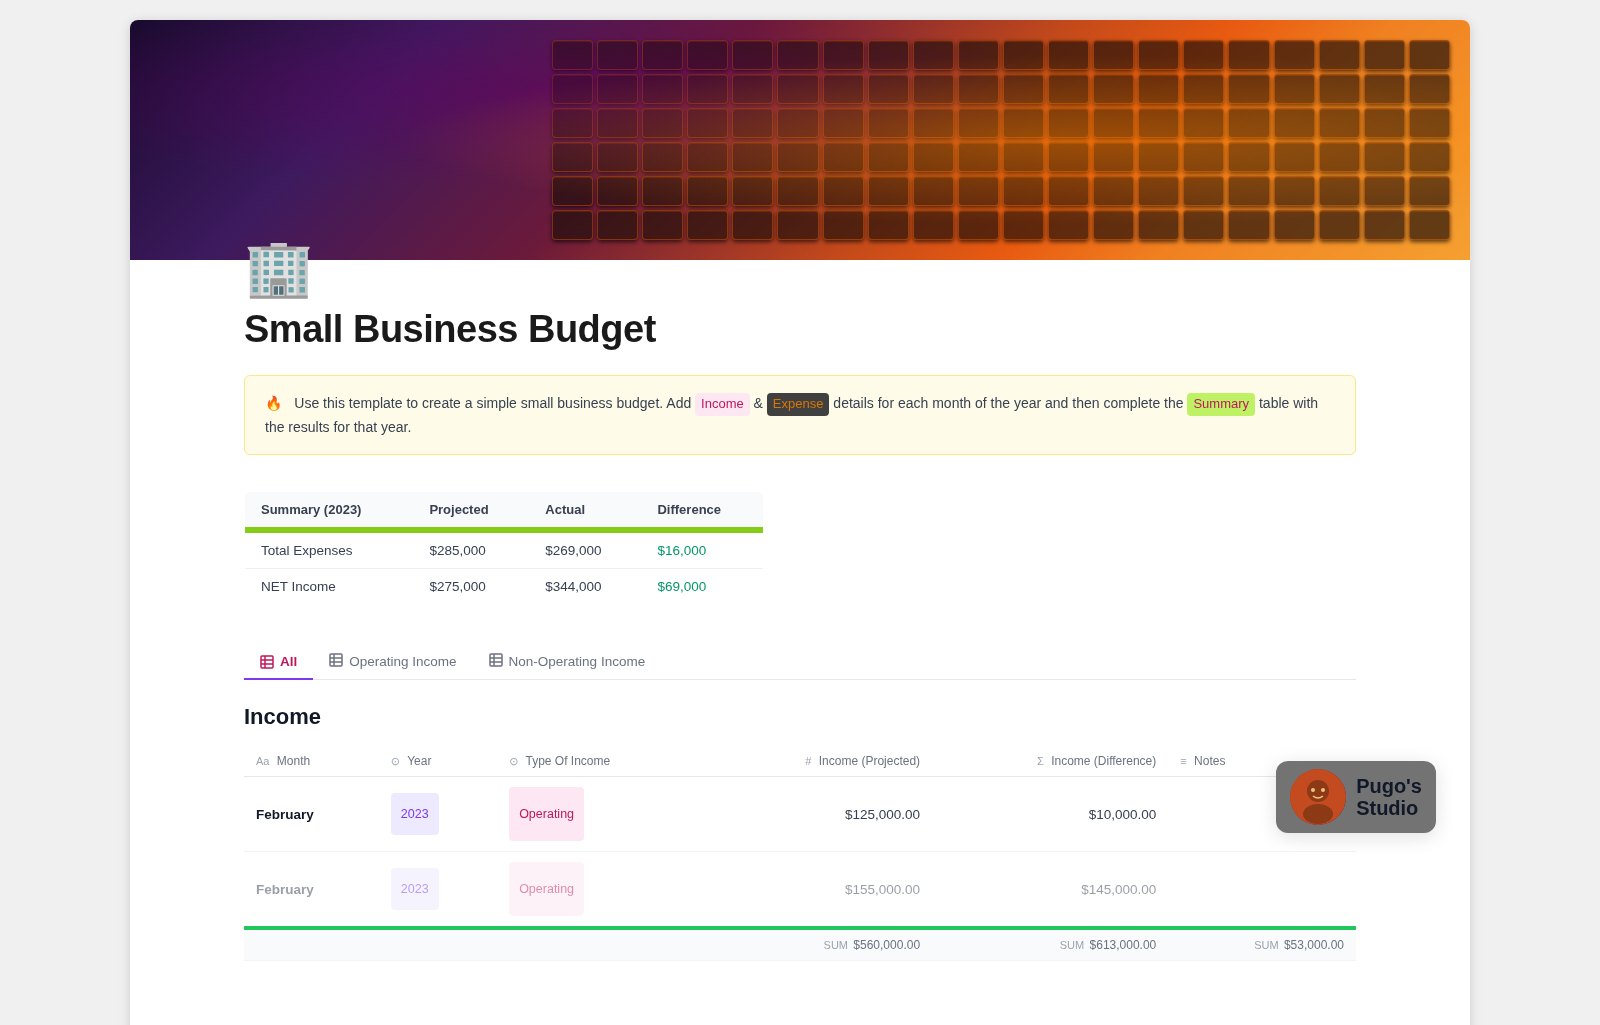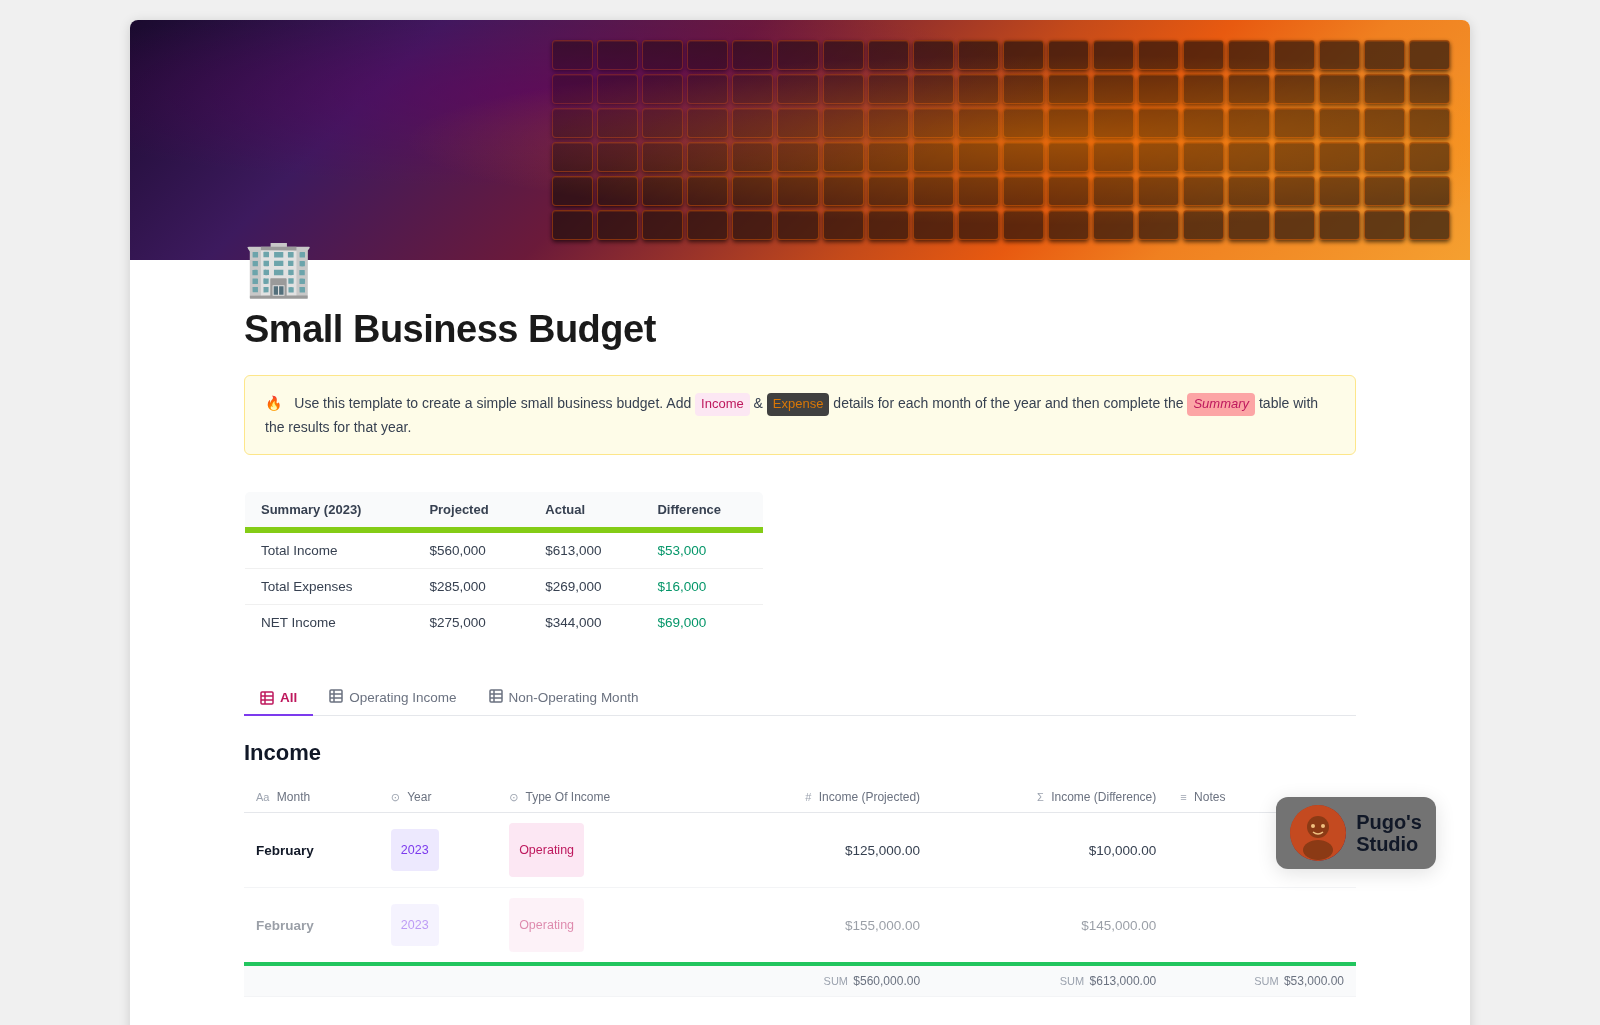--- a/index.html
+++ b/index.html
@@ -85,21 +85,21 @@
     .info-box .fire { margin-right: 8px; }
     .inline-badge {
       display: inline-block;
       padding: 1px 6px;
       border-radius: 4px;
       font-size: 13px;
       font-weight: 500;
     }
     .badge-income { background: #fce7f3; color: #be185d; }
     .badge-expense { background: #404040; color: #d97706; }
-    .badge-summary { background: #fca5a5; color: #be185d; font-style: italic; }
+    .badge-summary { background: #bef264; color: #be185d; }
     
     .summary-table {
       width: 520px;
       border-collapse: collapse;
       margin-bottom: 40px;
       border: 1px solid #e5e7eb;
       border-radius: 6px;
       overflow: hidden;
     }
     .summary-table th {
@@ -371,26 +371,20 @@
     <table class="summary-table">
       <thead>
         <tr>
           <th>Summary (2023)</th>
           <th>Projected</th>
           <th>Actual</th>
           <th>Difference</th>
         </tr>
       </thead>
       <tbody>
-        <tr>
-          <td>Total Income</td>
-          <td>$560,000</td>
-          <td>$613,000</td>
-          <td class="positive">$53,000</td>
-        </tr>
         <tr>
           <td>Total Expenses</td>
           <td>$285,000</td>
           <td>$269,000</td>
           <td class="positive">$16,000</td>
         </tr>
         <tr>
           <td>NET Income</td>
           <td>$275,000</td>
           <td>$344,000</td>
@@ -424,21 +418,21 @@
       </div>
       <div class="tab">
         <span>
           <svg width="14" height="14" viewBox="0 0 14 14" fill="none" stroke="currentColor" stroke-width="1.5">
             <rect x="1" y="1" width="12" height="12" rx="1"></rect>
             <line x1="1" y1="5" x2="13" y2="5"></line>
             <line x1="1" y1="9" x2="13" y2="9"></line>
             <line x1="5" y1="1" x2="5" y2="13"></line>
           </svg>
         </span>
-        <span>Non-Operating Month</span>
+        <span>Non-Operating Income</span>
       </div>
     </div>
 
     <div class="data-section">
       <h2 class="section-title">Income</h2>
 
       <table class="data-table">
         <thead>
           <tr>
             <th>

